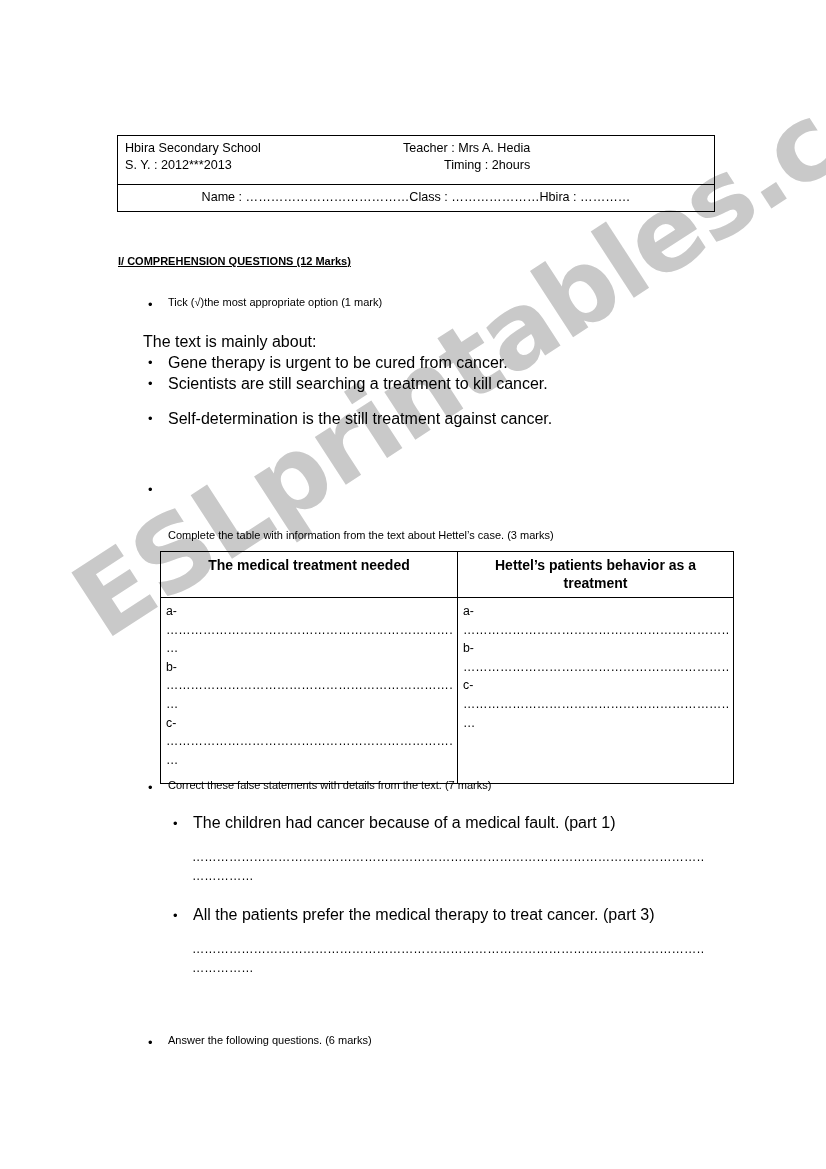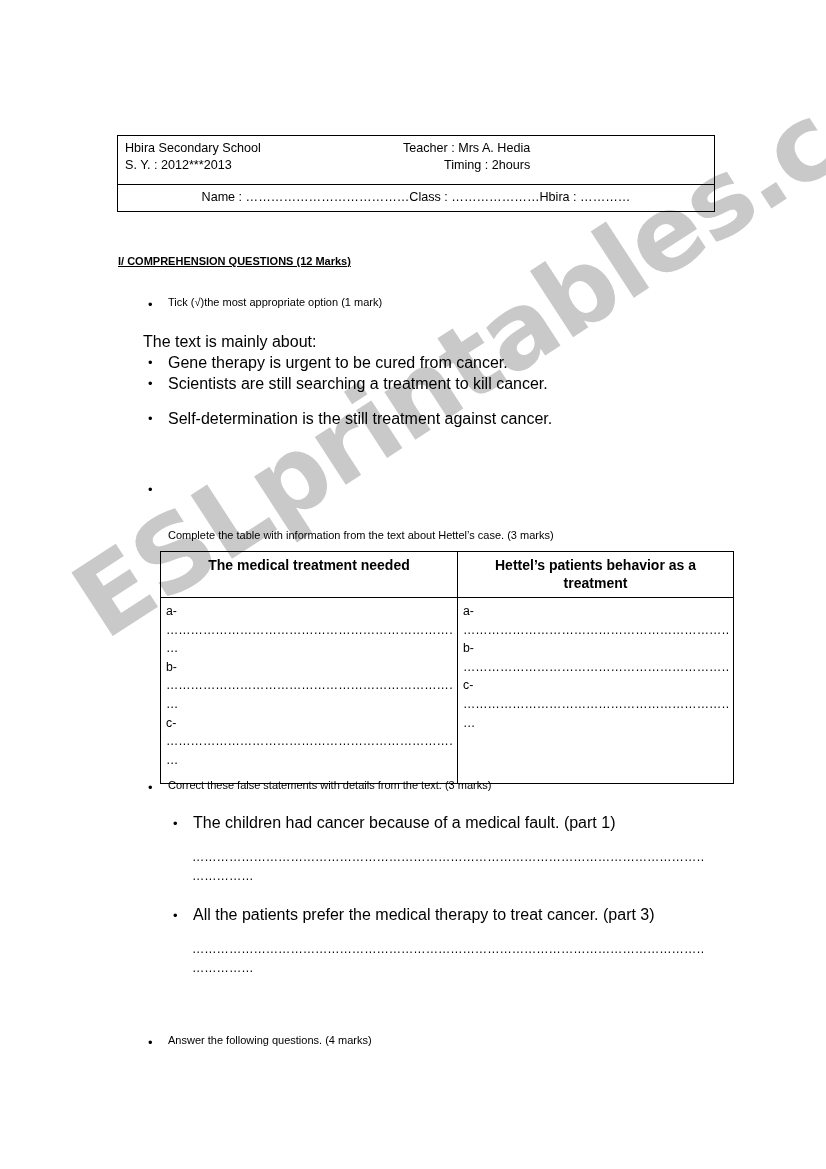--- a/index.html
+++ b/index.html
@@ -235,29 +235,29 @@
             <div class="cell-line">c-</div>
             <div class="cell-line">……………………………………………………………</div>
             <div class="cell-line">…</div>
           </div>
         </td>
       </tr>
     </tbody>
       </table>
 
     <div class="bullet abs" style="left:148px; top:781px;">•</div>
-    <div class="q-bold abs" style="left:168px; top:779px;">Correct these false statements with details from the text. (3 marks)</div>
+    <div class="q-bold abs" style="left:168px; top:779px;">Correct these false statements with details from the text. (7 marks)</div>
 
     <div class="bullet abs" style="left:173px; top:817px;">•</div>
     <div class="plain abs" style="left:193px; top:814px;">The children had cancer because of a medical fault. (part 1)</div>
     <div class="dots-line abs" style="left:192px; top:849px; width:512px;">………………………………………………………………………………………………………………………………………………</div>
     <div class="dots-line abs" style="left:192px; top:868px; width:512px;">……………</div>
 
     <div class="bullet abs" style="left:173px; top:909px;">•</div>
     <div class="plain abs" style="left:193px; top:906px;">All the patients prefer the medical therapy to treat cancer. (part 3)</div>
     <div class="dots-line abs" style="left:192px; top:941px; width:512px;">………………………………………………………………………………………………………………………………………………</div>
     <div class="dots-line abs" style="left:192px; top:960px; width:512px;">……………</div>
 
     <div class="bullet abs" style="left:148px; top:1036px;">•</div>
-    <div class="q-bold abs" style="left:168px; top:1034px;">Answer the following questions. (4 marks)</div>
+    <div class="q-bold abs" style="left:168px; top:1034px;">Answer the following questions. (6 marks)</div>
 
   </div>
 </div>
 
 </body></html>

